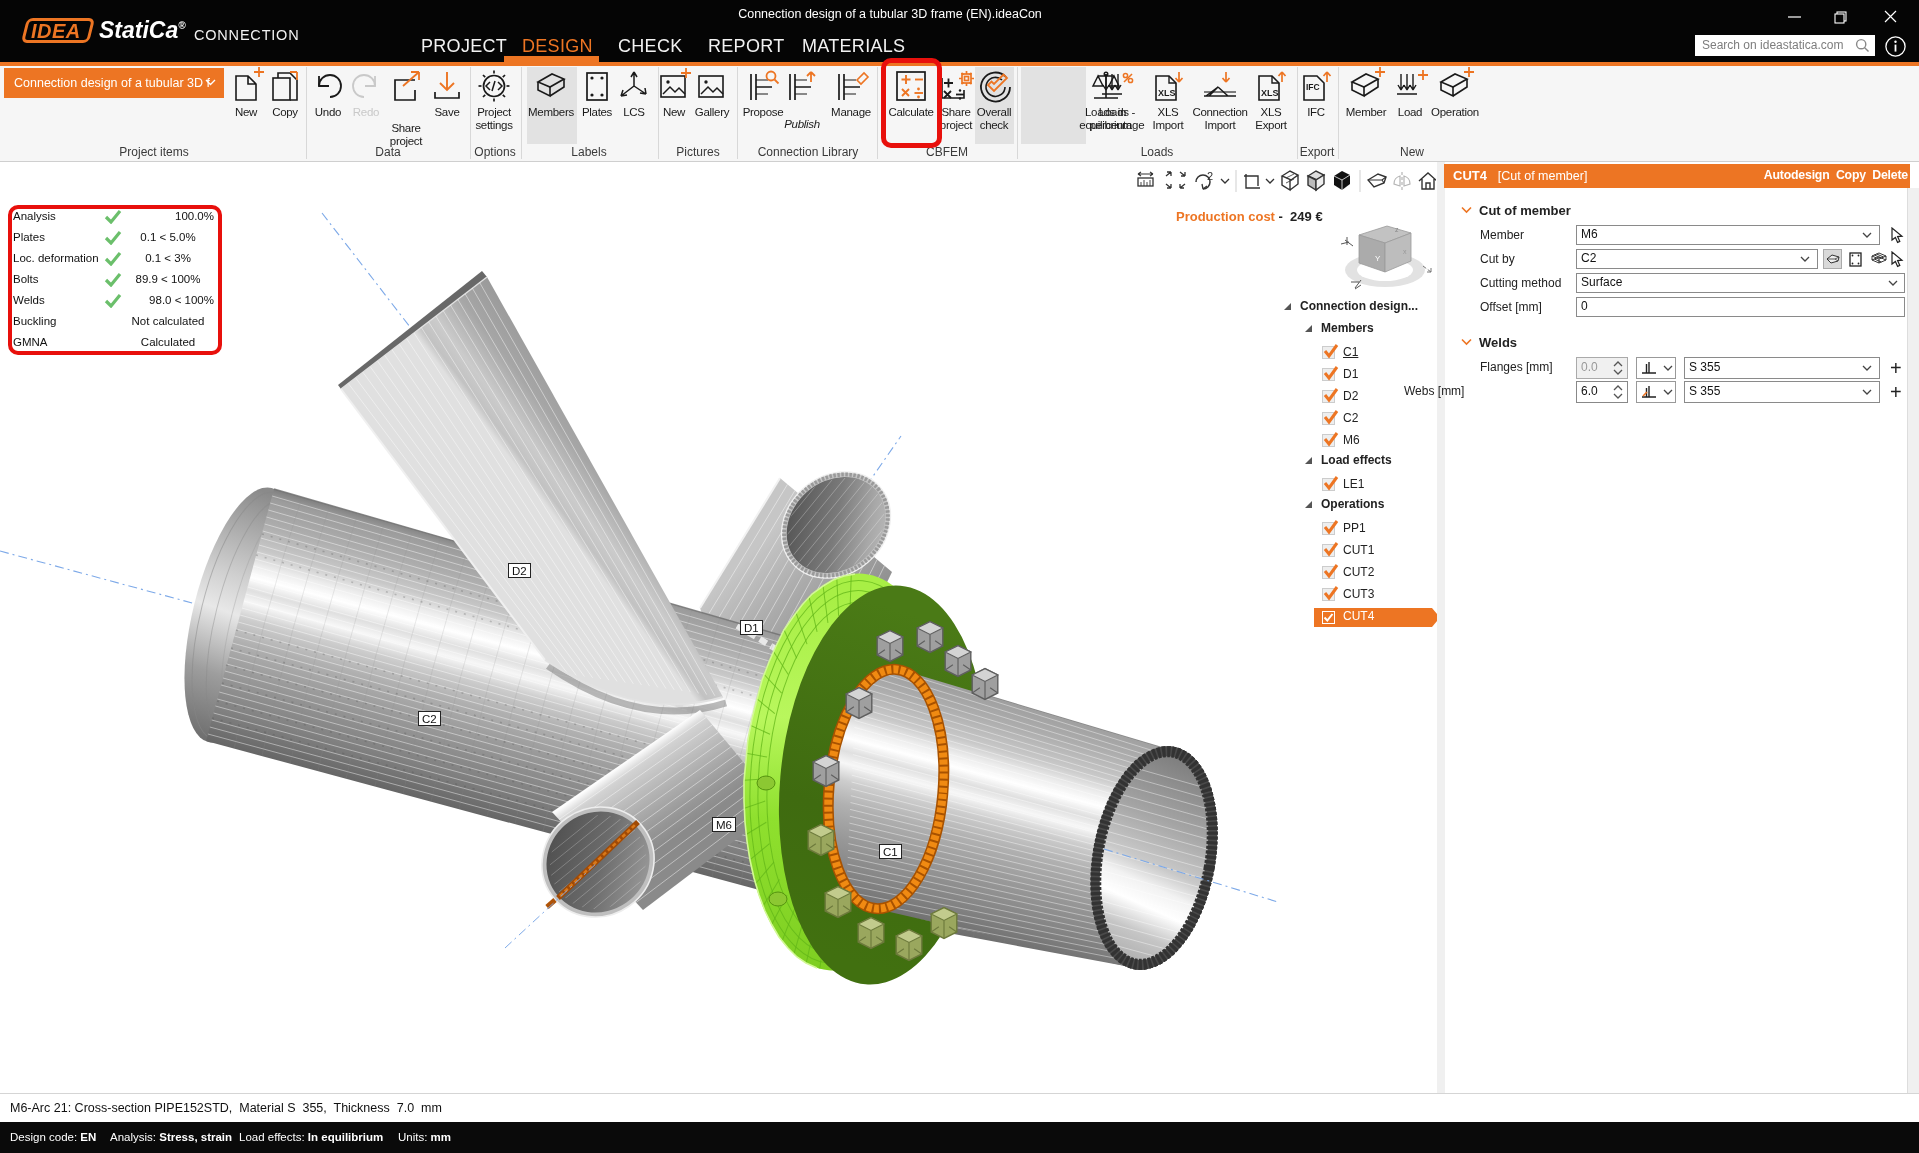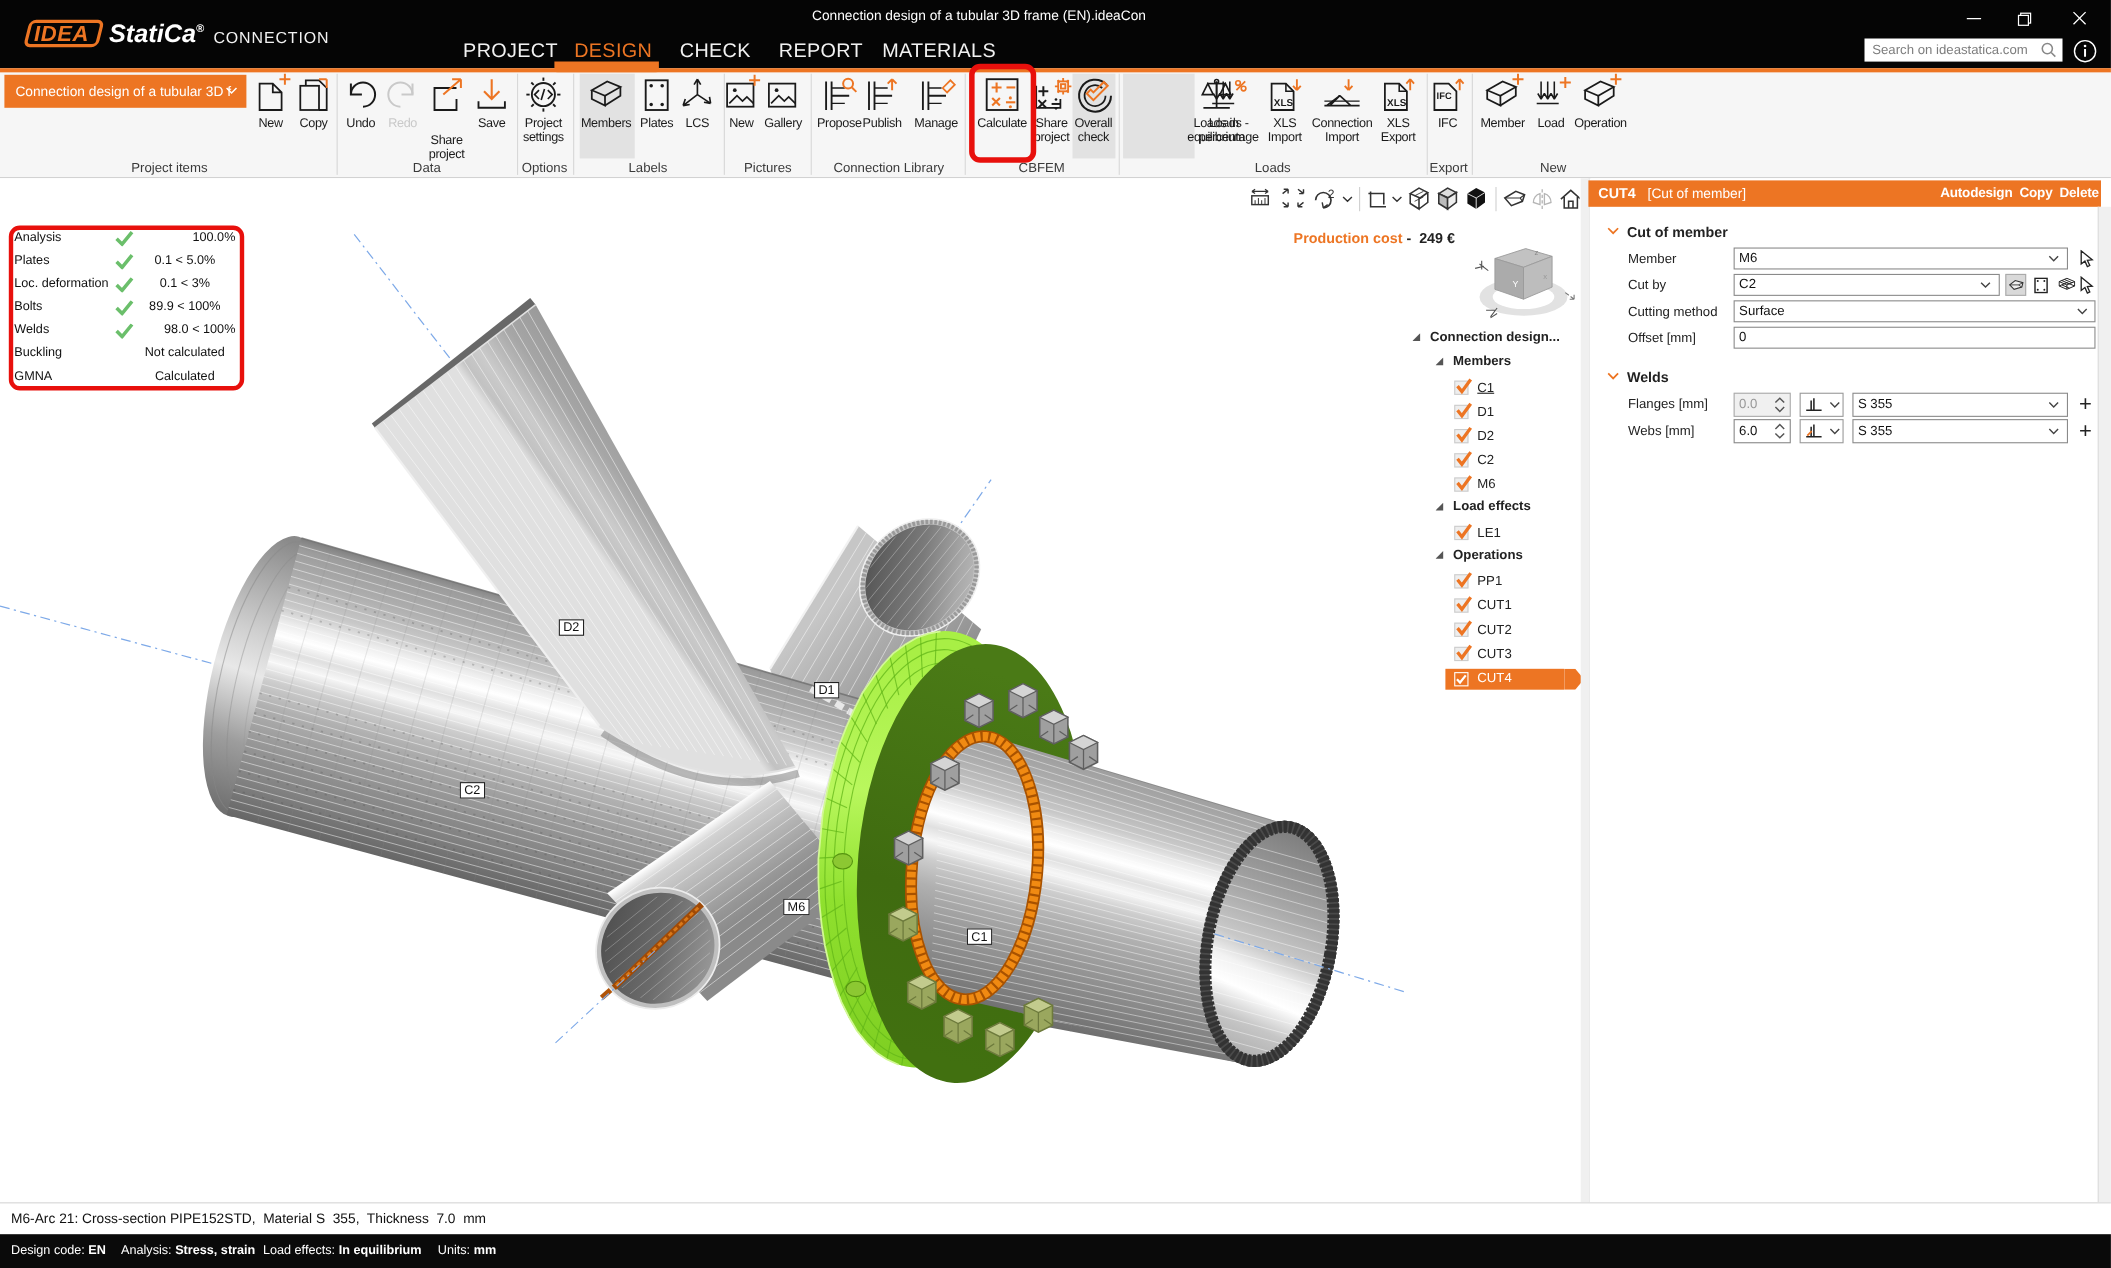--- a/index.html
+++ b/index.html
@@ -213,21 +213,21 @@
     <div class="blabel" style="margin-top:3px;">
       <div>Propose</div>
     </div>
   </div>
 <div class="ib" style="left:778px;top:70px;width:48px;">
     <svg width="36" height="33" viewBox="0 0 36 33" style="overflow:visible">
       <path d="M6 4 v26 M11 4 v26 M11 17 h16" fill="none" stroke="#1a1a1a" stroke-width="1.7"></path>
       <path d="M11 10 h12 M11 24 h12" fill="none" stroke="#1a1a1a" stroke-width="1.2"></path>
       <path d="M27 12 V2 M27 2 l-4 4 M27 2 l4 4" fill="none" stroke="#ED7523" stroke-width="1.8"></path>
     </svg>
-    <div class="blabel" style="margin-top:3px;">
+    <div class="blabel" style="margin-top:15px;font-style:italic;">
       <div>Publish</div>
     </div>
   </div>
 <div class="ib" style="left:826px;top:70px;width:50px;">
     <svg width="36" height="33" viewBox="0 0 36 33" style="overflow:visible">
       <path d="M6 4 v26 M11 4 v26 M11 17 h16" fill="none" stroke="#1a1a1a" stroke-width="1.7"></path>
       <path d="M11 10 h12 M11 24 h12" fill="none" stroke="#1a1a1a" stroke-width="1.2"></path>
       <path d="M24 10 l7 -7 l4 4 l-7 7 z" fill="none" stroke="#ED7523" stroke-width="1.6"></path>
     </svg>
     <div class="blabel" style="margin-top:3px;">
@@ -1097,21 +1097,21 @@
     <path d="M2 13 h14 M9 13 V2 M6.5 13 V4" stroke="#222" stroke-width="1.4" fill="none"></path>
   </svg>
 <svg class="abs" style="left:1663px;top:365px;" width="10" height="7" viewBox="0 0 10 7">
     <path d="M1 1 l4 4 L9 1" stroke="#444" stroke-width="1.3" fill="none"></path>
   </svg>
 <div class="abs inp" style="left:1684px;top:357px;width:196px;height:22px;line-height:17px;">S 355</div>
 <svg class="abs" style="left:1862px;top:365px;" width="10" height="7" viewBox="0 0 10 7">
     <path d="M1 1 l4 4 L9 1" stroke="#444" stroke-width="1.3" fill="none"></path>
   </svg>
 <div class="abs" style="left:1890px;top:357px;font-size:20px;color:#222;">+</div>
-<div class="abs pl" style="left:1480px;top:384px;text-align:right;">Webs [mm]</div>
+<div class="abs pl" style="left:1404px;top:384px;text-align:right;">Webs [mm]</div>
 <div class="abs" style="left:1576px;top:381px;width:52px;height:22px;background:#fff;border:1px solid #888;font-size:12px;color:#111;padding:2px 4px;">6.0</div>
 <svg class="abs" style="left:1612px;top:383px;" width="12" height="18" viewBox="0 0 12 18">
     <path d="M2 7 L6 3 L10 7" fill="none" stroke="#555" stroke-width="1.3"></path>
     <path d="M2 11 L6 15 L10 11" fill="none" stroke="#555" stroke-width="1.3"></path>
   </svg>
 <div class="abs" style="left:1636px;top:381px;width:40px;height:22px;background:#fff;border:1px solid #999;"></div>
 <svg class="abs" style="left:1640px;top:384px;" width="18" height="16" viewBox="0 0 18 16">
     <path d="M2 13 h14 M9 13 V2 M6.5 13 V4" stroke="#222" stroke-width="1.4" fill="none"></path>
     <path d="M3 12 l4 -4" stroke="#ED7523" stroke-width="1.6"></path>
   </svg>

